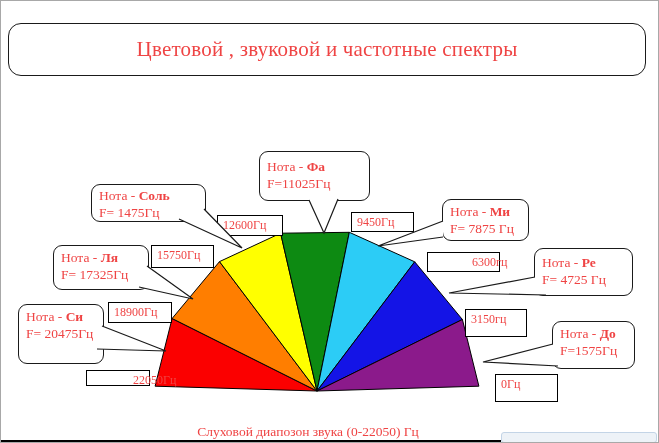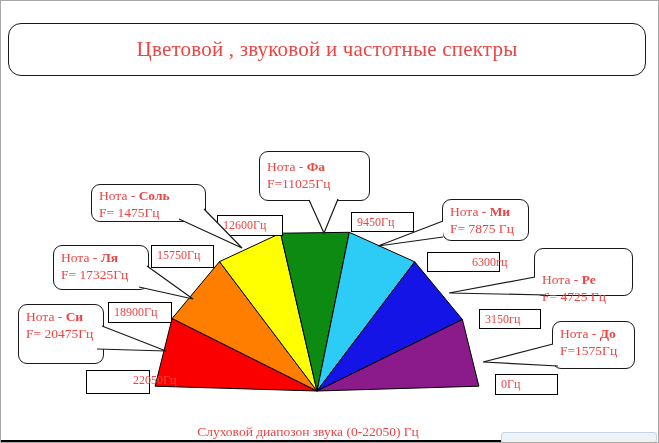--- a/index.html
+++ b/index.html
@@ -56,28 +56,28 @@
   <svg id="fan-svg" class="layer" width="659" height="443">
       <polygon points="316,390 154.1,385.2 171.1,317.5" fill="#fb0000" stroke="#000" stroke-width="1"></polygon>
       <polygon points="316,390 171.1,317.5 218.5,260.6" fill="#ff7e00" stroke="#000" stroke-width="1"></polygon>
       <polygon points="316,390 218.5,260.6 279.6,232.2" fill="#ffff00" stroke="#000" stroke-width="1"></polygon>
       <polygon points="316,390 279.6,232.2 348.3,231.3" fill="#0d8a12" stroke="#000" stroke-width="1"></polygon>
       <polygon points="316,390 348.3,231.3 413.7,260.8" fill="#2cccf6" stroke="#000" stroke-width="1"></polygon>
       <polygon points="316,390 413.7,260.8 461.4,318.5" fill="#1414e6" stroke="#000" stroke-width="1"></polygon>
       <polygon points="316,390 461.4,318.5 477.9,385.2" fill="#8b1a8b" stroke="#000" stroke-width="1"></polygon>
     </svg>
 
-  <div class="freqbox" style="left:85px;  top:369px; width:64px; height:24px;padding-left:46px;">22050Гц</div>
+  <div class="freqbox" style="left:85px;  top:369px; width:64px; height:16px;padding-left:46px;">22050Гц</div>
   <div class="freqbox" style="left:107px; top:301px; width:64px; height:21px;">18900Гц</div>
   <div class="freqbox" style="left:150px; top:244px; width:63px; height:23px;">15750Гц</div>
   <div class="freqbox" style="left:216px; top:214px; width:66px; height:21px;">12600Гц</div>
   <div class="freqbox" style="left:350px; top:211px; width:63px; height:20px;">9450Гц</div>
   <div class="freqbox" style="left:426px; top:251px; width:73px; height:20px;padding-left:44px;">6300гц</div>
-  <div class="freqbox" style="left:478px; top:308px; width:62px; height:20px;">3150гц</div>
-  <div class="freqbox" style="left:494px; top:373px; width:63px; height:21px;">0Гц</div>
+  <div class="freqbox" style="left:464px; top:308px; width:62px; height:28px;">3150гц</div>
+  <div class="freqbox" style="left:494px; top:373px; width:63px; height:28px;">0Гц</div>
 
   <div class="callout" style="left:17px; top:303px; width:86px; height:60px;">
     <div><span>Нота - </span><b>Си</b></div>
     <div>F= 20475Гц</div>
   </div>
   <div class="callout" style="left:52px; top:244px; width:96px; height:45px;">
     <div><span>Нота - </span><b>Ля</b></div>
     <div>F= 17325Гц</div>
   </div>
   <div class="callout" style="left:90px; top:183px; width:115px; height:38px; padding-top:2px;">
@@ -85,21 +85,21 @@
     <div>F= 1475Гц</div>
   </div>
   <div class="callout" style="left:258px; top:150px; width:111px; height:50px; padding-top:6px;">
     <div><span>Нота - </span><b>Фа</b></div>
     <div>F=11025Гц</div>
   </div>
   <div class="callout" style="left:441px; top:198px; width:87px; height:42px;">
     <div><span>Нота - </span><b>Ми</b></div>
     <div>F= 7875 Гц</div>
   </div>
-  <div class="callout" style="left:533px; top:247px; width:99px; height:48px; padding-top:22px;">
+  <div class="callout" style="left:533px; top:247px; width:99px; height:48px; padding-top:5px;">
     <div><span>Нота - </span><b>Ре</b></div>
     <div>F= 4725 Гц</div>
   </div>
   <div class="callout" style="left:551px; top:320px; width:83px; height:48px; ">
     <div><span>Нота - </span><b>До</b></div>
     <div>F=1575Гц</div>
   </div>
 
   <svg id="tails" class="layer" width="659" height="443">
     <path d="M 101,325 L 165,350 L 96,348" fill="#fff" stroke="#1a1a1a" stroke-width="1.2"></path>

